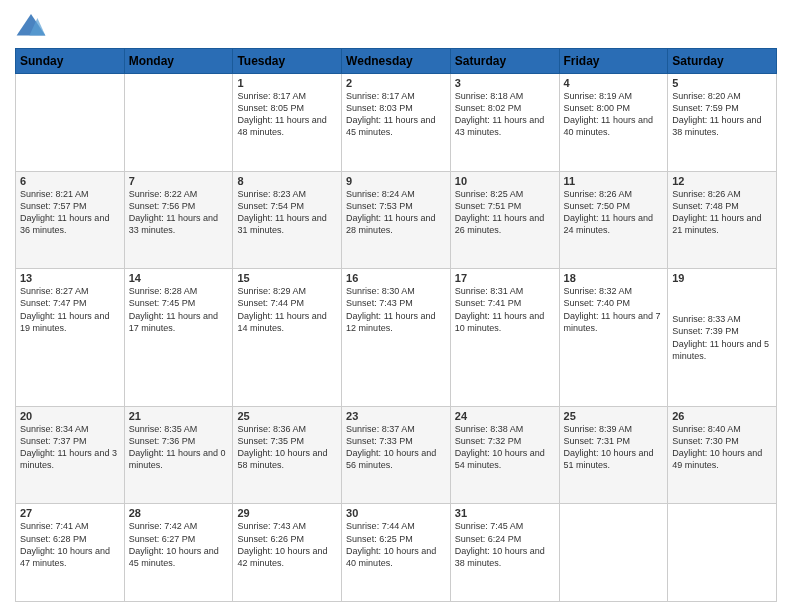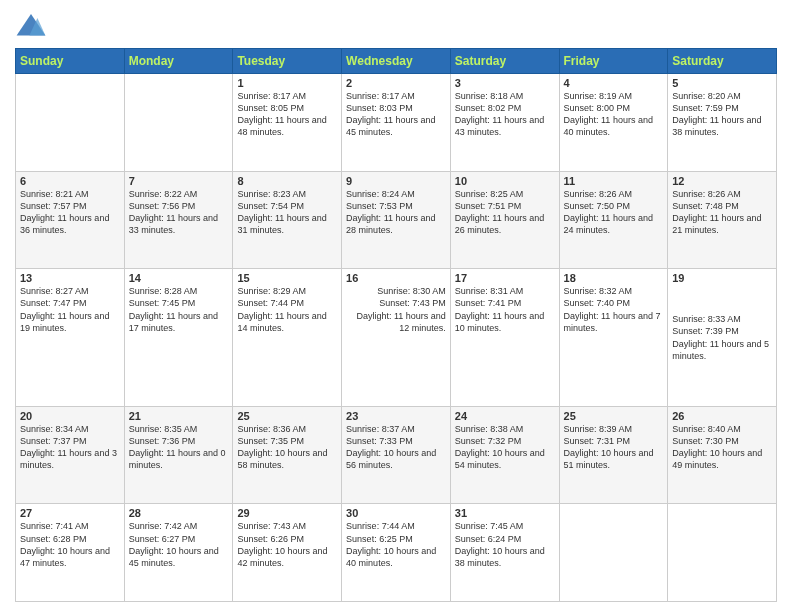--- a/index.html
+++ b/index.html
@@ -62,21 +62,21 @@
     }
     .calendar {
       flex: 1;
       border: 1px solid #ccc;
       border-collapse: collapse;
       width: 100%;
       table-layout: fixed;
     }
     .calendar th {
       background-color: #2a6db5;
-      color: #bef264;
+      color: #000000;
       font-size: 12px;
       font-weight: bold;
       padding: 5px 4px;
       text-align: left;
       border: 1px solid #1a5a9a;
     }
     .calendar td {
       border: 1px solid #ccc;
       vertical-align: top;
       padding: 3px 4px;
@@ -231,21 +231,21 @@
 Daylight: 11 hours and 17 minutes.</div>
           </td>
           <td>
             <span class="day-number">15</span>
             <div class="day-info" style="white-space: pre-line;">Sunrise: 8:29 AM
 Sunset: 7:44 PM
 Daylight: 11 hours and 14 minutes.</div>
           </td>
           <td>
             <span class="day-number">16</span>
-            <div class="day-info" style="white-space: pre-line; text-align: right;">Sunrise: 8:30 AM
+            <div class="day-info" style="white-space: pre-line;">Sunrise: 8:30 AM
 Sunset: 7:43 PM
 Daylight: 11 hours and 12 minutes.</div>
           </td>
           <td>
             <span class="day-number">17</span>
             <div class="day-info" style="white-space: pre-line;">Sunrise: 8:31 AM
 Sunset: 7:41 PM
 Daylight: 11 hours and 10 minutes.</div>
           </td>
           <td>

